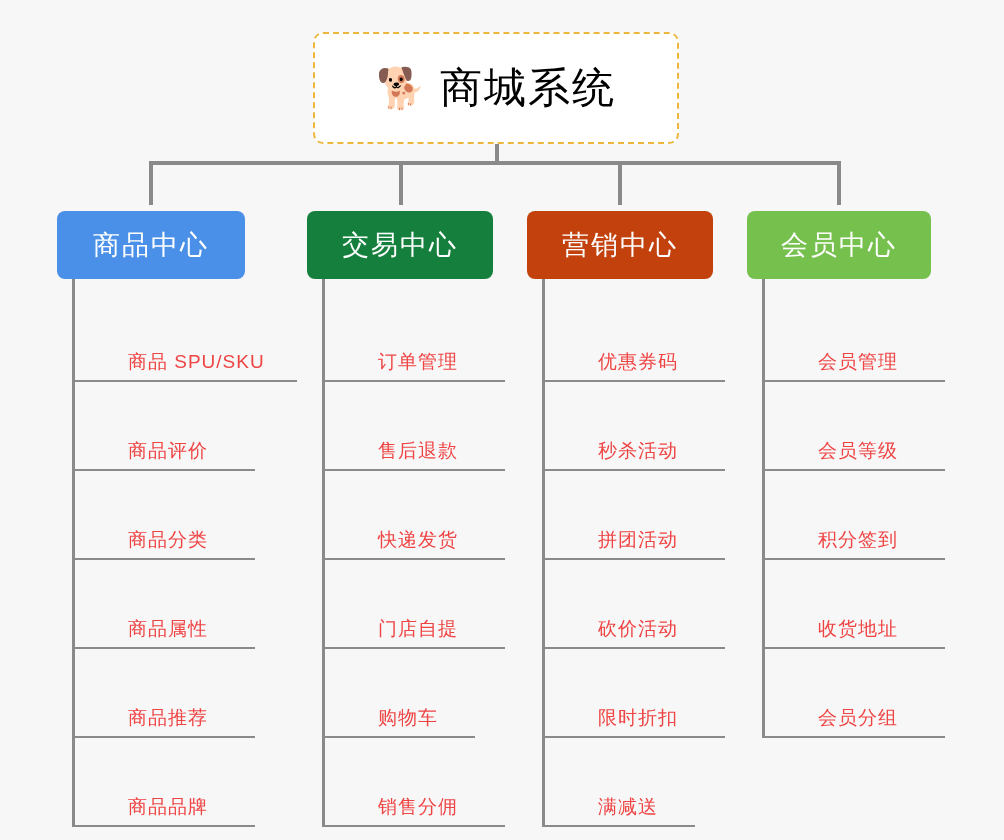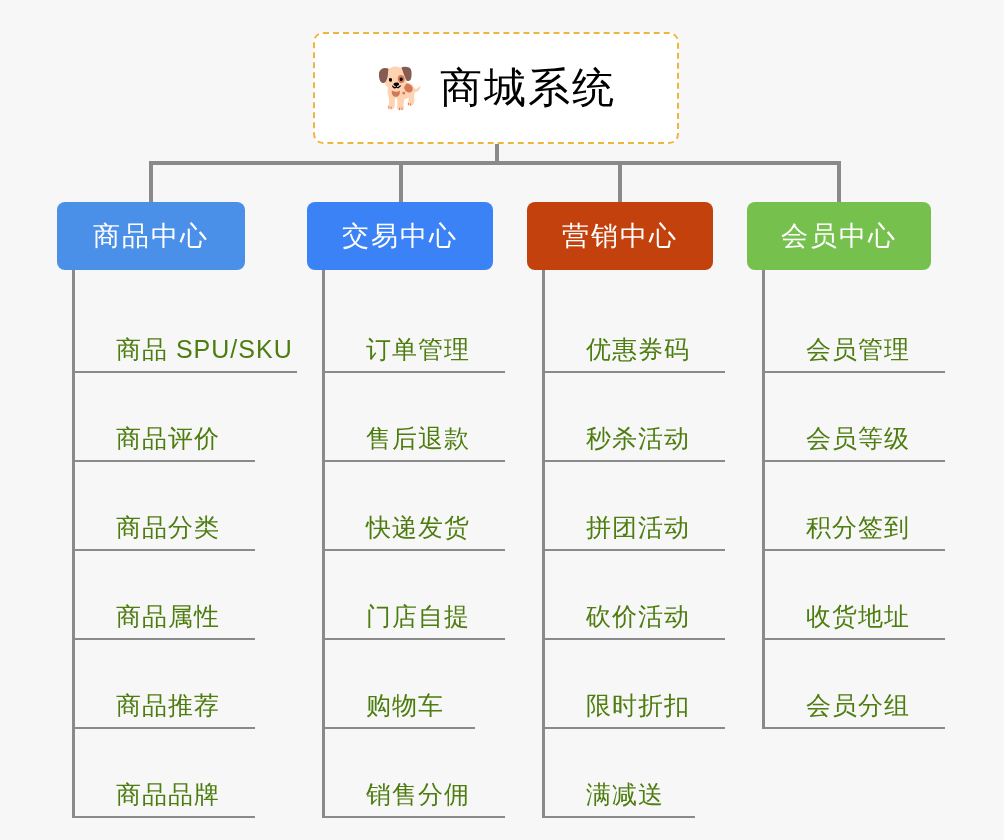--- a/index.html
+++ b/index.html
@@ -52,21 +52,21 @@
   .conn {
     position: absolute;
     background: #8a8a8a;
   }
   .conn-v { width: 4px; }
   .conn-h { height: 4px; }
 
   
   .column {
     position: absolute;
-    top: 202px;
+    top: 211px;
   }
   .cat-box {
     position: relative;
     box-sizing: border-box;
     height: 68px;
     border-radius: 8px;
     display: flex;
     align-items: center;
     justify-content: center;
     color: #ffffff;
@@ -88,23 +88,23 @@
     height: 89px;
     box-sizing: border-box;
     border-bottom: 2px solid #8a8a8a;
     display: flex;
     align-items: flex-end;
     width: 180px;
   }
   .leaf-item.wide { width: 222px; }
   .leaf-item.narrow { width: 150px; }
   .leaf-label {
-    font-size: 25px;
-    color: #4d7c0f;
-    padding-left: 41px;
+    font-size: 19px;
+    color: #ef4444;
+    padding-left: 53px;
     padding-bottom: 5px;
     white-space: nowrap;
     letter-spacing: 1px;
   }
 </style>
 </head>
 <body>
 
 <div id="stage">
 
@@ -140,21 +140,21 @@
           </div>
           <div class="leaf-item">
             <span class="leaf-label">商品推荐</span>
           </div>
           <div class="leaf-item">
             <span class="leaf-label">商品品牌</span>
           </div>
         </div>
       </div>
       <div class="column" style="left: 307px; width: 186px;">
-        <div class="cat-box" style="background: #3b82f6; width: 186px;">
+        <div class="cat-box" style="background: #15803d; width: 186px;">
           <span>交易中心</span>
         </div>
         <div class="leaf-list">
           <div class="leaf-item">
             <span class="leaf-label">订单管理</span>
           </div>
           <div class="leaf-item">
             <span class="leaf-label">售后退款</span>
           </div>
           <div class="leaf-item">

